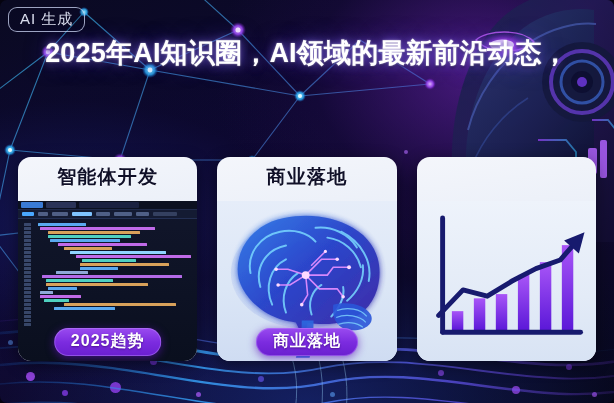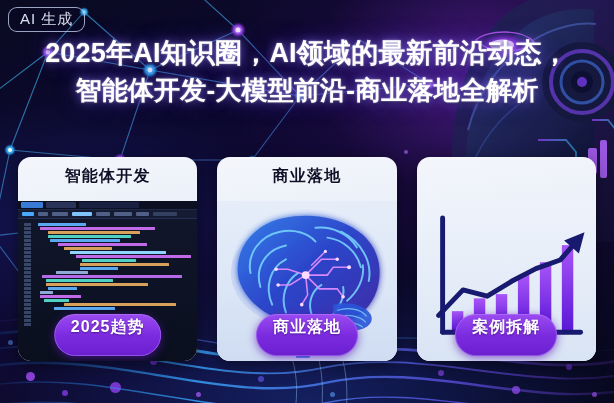--- a/index.html
+++ b/index.html
@@ -15,20 +15,21 @@
   #poster {
     position: relative;
     width: 614px;
     height: 403px;
     overflow: hidden;
     background:
       radial-gradient(ellipse 60% 70% at 78% 18%, rgba(120,40,190,0.55) 0%, rgba(40,12,80,0.25) 45%, rgba(0,0,0,0) 72%),
       radial-gradient(ellipse 70% 60% at 12% 55%, rgba(28,40,130,0.45) 0%, rgba(10,10,50,0.15) 50%, rgba(0,0,0,0) 75%),
       radial-gradient(ellipse 90% 60% at 50% 100%, rgba(30,60,170,0.45) 0%, rgba(8,10,45,0.3) 55%, rgba(0,0,0,0) 80%),
       linear-gradient(160deg, #0a0a22 0%, #0d0830 35%, #120a34 60%, #060818 100%);
+    border-radius: 7px;
   }
 
   
   .bg-layer { position: absolute; inset: 0; pointer-events: none; }
   #net-svg { position: absolute; left: 0; top: 0; width: 614px; height: 403px; }
 
   
   .streaks {
     position: absolute;
     left: -5%; bottom: -18%;
@@ -108,21 +109,21 @@
     border-radius: 13px;
     background: linear-gradient(172deg, #f4f6fb 0%, #e9eef8 40%, #dfe8f6 100%);
     box-shadow: 0 4px 16px rgba(0,0,0,.45), 0 0 0 1px rgba(255,255,255,.22) inset;
     overflow: hidden;
     display: flex;
     flex-direction: column;
     align-items: center;
   }
   .card-title {
     margin-top: 10px;
-    font-size: 16px;
+    font-size: 19px;
     font-weight: bold;
     color: #101028;
     letter-spacing: 1.2px;
     line-height: 1.1;
     z-index: 4;
     white-space: nowrap;
     text-shadow: 0 1px 0 rgba(255,255,255,.6);
   }
   .card-art {
     position: absolute;
@@ -130,21 +131,21 @@
     top: 44px; bottom: 0;
     overflow: hidden;
   }
   .card-art svg, .card-art .art-inner { width: 100%; height: 100%; display: block; }
 
   .pill {
     position: absolute;
     left: 50%;
     transform: translateX(-50%);
     bottom: 5px;
-    padding: 5px 17px 20px 17px;
+    padding: 5px 17px 6px 17px;
     border-radius: 999px;
     background: linear-gradient(180deg, #9a4bf0 0%, #7b2bdf 52%, #6a1fcf 100%);
     color: #ffffff;
     font-size: 16px;
     font-weight: bold;
     letter-spacing: 1px;
     line-height: 1.05;
     white-space: nowrap;
     box-shadow: 0 2px 8px rgba(90,20,180,.65), 0 0 0 1px rgba(190,140,255,.45) inset;
     text-shadow: 0 1px 2px rgba(40,0,90,.55);
@@ -353,21 +354,20 @@
         <path d="M326,20 C356,56 366,112 344,180"></path>
         <path d="M352,26 C382,62 390,118 368,186"></path>
       </g>
     </svg>
   </div>
 
   <div class="ai-badge">AI 生成</div>
 
   <div class="headline">
     <div class="line l1">2025年AI知识圈，AI领域的最新前沿动态，</div>
-    <div class="line l2">智能体开发-大模型前沿-商业落地全解析</div>
   </div>
 
   <div class="cards">
 
     <div class="card">
       <div class="card-title">智能体开发</div>
       <div class="card-art">
         <div class="code-win art-inner">
           <div class="code-tabbar">
             <div class="code-tab" style="width:22px;background:#3a7bd5;"></div>
@@ -538,17 +538,16 @@
               </g>
             <polyline id="chart-trend" fill="none" stroke="#171a6e" stroke-width="5" stroke-linejoin="round" stroke-linecap="round" points="22.0,114.9 46.7,89.0 71.3,95.4 96.0,80.3 120.7,67.4 145.3,58.7 156.8,45.6"></polyline>
             <polygon id="chart-arrow" fill="#171a6e" points="170,30.6 164.3,52.2 149.3,39.0"></polygon>
             <g stroke="#171a6e" stroke-width="5" stroke-linecap="round">
               <line x1="26" y1="16" x2="26" y2="132"></line>
               <line x1="26" y1="132" x2="166" y2="132"></line>
             </g>
           </svg>
         </div>
       </div>
-      <div class="pill">案例拆解</div>
     </div>
 
   </div>
 </div>
 
 </body></html>

